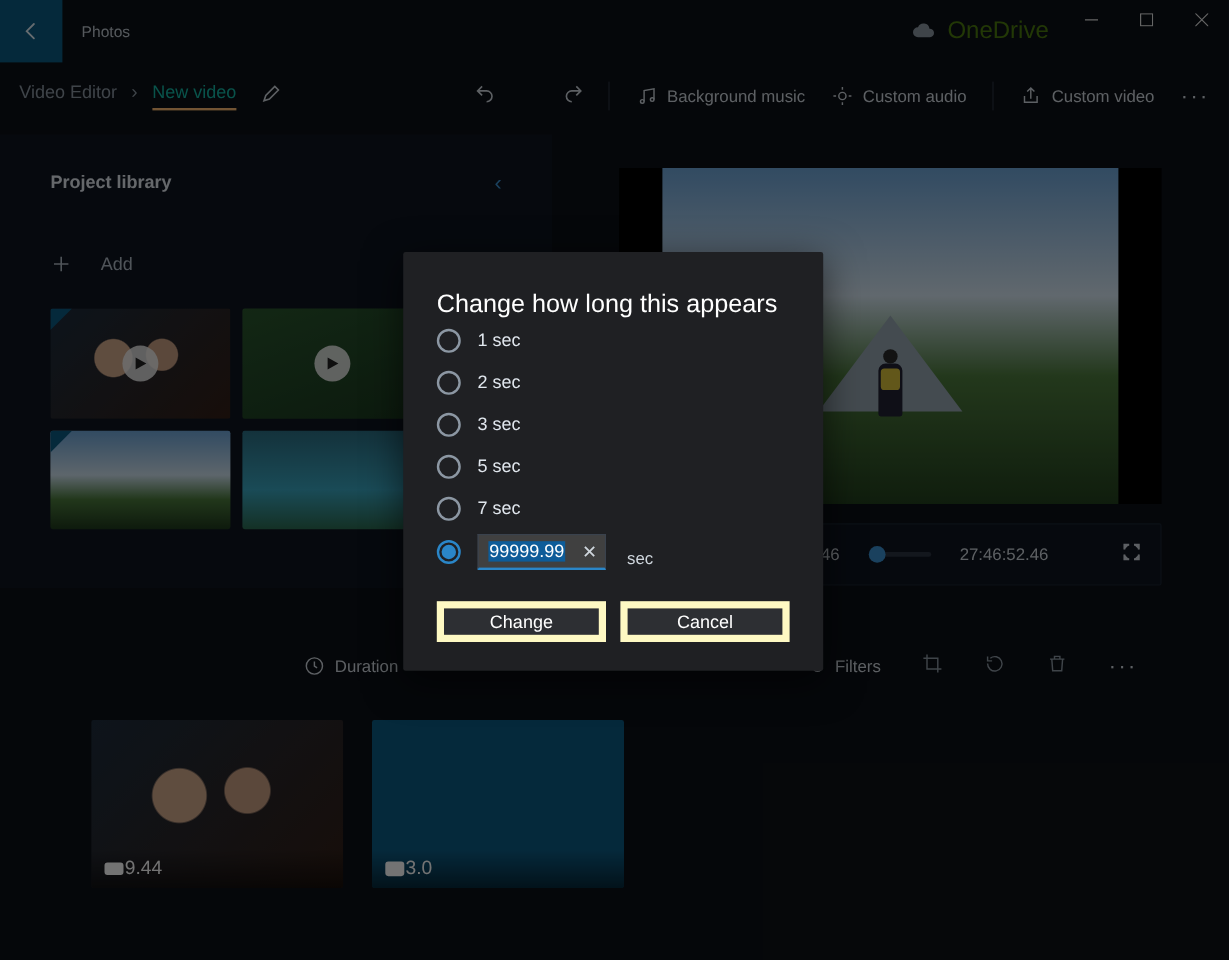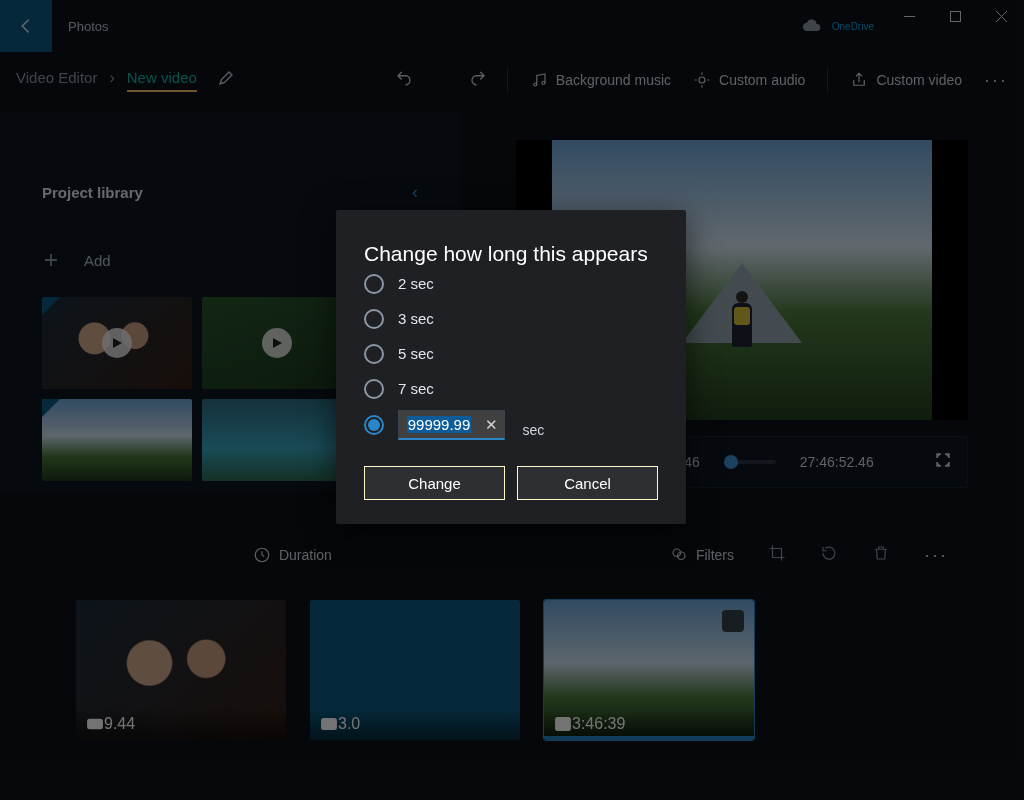--- a/index.html
+++ b/index.html
@@ -9,21 +9,21 @@
 
   
   .bg-layer { position: absolute; inset:0; }
   .scrim { position:absolute; inset:0; background: rgba(0,0,0,0.55); pointer-events:none; }
 
   
   .titlebar { position:absolute; top:0; left:0; right:0; height:52px; display:flex; align-items:center; }
   .back-btn { width:52px; height:52px; background:#0d5c84; display:flex; align-items:center; justify-content:center; }
   .back-btn svg { width:18px; height:18px; stroke:#e0eef7; }
   .app-title { margin-left:16px; font-size:13px; color:#bcc4cd; }
-  .onedrive { position:absolute; right:150px; top:0; height:52px; display:flex; align-items:center; gap:10px; color:#0ea5e9; font-size:10px; }
+  .onedrive { position:absolute; right:150px; top:0; height:52px; display:flex; align-items:center; gap:10px; color:#4d7c0f; font-size:20px; }
   .onedrive svg { width:20px; height:20px; fill:#8c97a3; }
   .winctrl { position:absolute; top:0; right:0; display:flex; }
   .winctrl div { width:46px; height:32px; display:flex; align-items:center; justify-content:center; }
   .winctrl svg { width:11px; height:11px; stroke:#e0e0e0; fill:none; }
 
   
   .toolbar { position:absolute; top:52px; left:0; right:0; height:56px; display:flex; align-items:center; padding:0 16px; }
   .breadcrumb { display:flex; align-items:flex-start; gap:12px; }
   .crumb-root { color:#8c97a3; font-size:15px; }
   .crumb-sep { color:#8c97a3; }
@@ -31,21 +31,21 @@
   .rename-icon { margin-left:20px; }
   .undo-redo { margin-left:160px; display:flex; gap:56px; }
   .toolbar-actions { position:absolute; right:16px; top:0; height:56px; display:flex; align-items:center; gap:22px; }
   .toolbar-actions .sep { width:1px; height:24px; background:#2a3340; }
   .t-action { display:flex; align-items:center; gap:8px; font-size:14px; color:#cfd6dd; }
   .t-action svg, .rename-icon svg, .undo-redo svg { width:18px; height:18px; stroke:#cfd6dd; fill:none; }
   .more { font-size:18px; letter-spacing:2px; color:#cfd6dd; }
 
   
   .library { position:absolute; left:0; top:112px; width:460px; height:378px; background:#0f1620; padding:30px 42px; }
-  .lib-head { display:flex; align-items:center; justify-content:space-between;margin-top:40px; }
+  .lib-head { display:flex; align-items:center; justify-content:space-between; }
   .lib-title { font-size:15px; font-weight:600; color:#e0e6ed; }
   .chev { color:#3a90d0; font-size:18px; }
   .add-row { margin-top:48px; display:flex; align-items:center; gap:24px; color:#b0bac5; font-size:15px; }
   .add-row svg { width:18px; height:18px; stroke:#b0bac5; }
   .thumbs { margin-top:28px; display:flex; flex-wrap:wrap; gap:10px; }
   .thumb { width:150px; height:92px; border-radius:2px; position:relative; background:#263445; overflow:hidden;}
   .thumb.small { width:150px; height:82px; }
   .thumb .play { position:absolute; inset:0; display:flex; align-items:center; justify-content:center; }
   .thumb .play div { width:30px; height:30px; border-radius:50%; background:rgba(245,245,245,0.85); display:flex; align-items:center; justify-content:center; }
   .thumb .play svg { width:12px; height:12px; fill:#222; }
@@ -96,21 +96,21 @@
   .radio { width:20px; height:20px; border:2px solid #8c97a3; border-radius:50%; display:flex; align-items:center; justify-content:center; }
   .radio.on { border:2px solid #2a86c8; }
   .radio.on::after { content:""; width:12px; height:12px; border-radius:50%; background:#2a86c8; }
   .radio-label { font-size:15px; color:#e0e6ed; }
   .custom-row { display:flex; align-items:center; gap:14px; margin-top:4px; }
   .custom-field { display:flex; align-items:center; height:30px; border:1px solid #3a424d; border-bottom:2px solid #2a86c8; background:#404040; padding:0 2px 0 8px; }
   .custom-field input { width:64px; background:#0d5c99; color:#fff; border:none; outline:none; font-size:15px; text-align:center; }
   .custom-field .x { margin-left:10px; color:#cfd6dd; font-size:15px; padding:0 4px; }
   .unit { font-size:14px; color:#cfd6dd; margin-left:4px; align-self:flex-end; padding-bottom:2px;}
   .modal-btns { display:flex; gap:12px; margin-top:26px; }
-  .modal-btns button { flex:1; height:34px; background:#2d2f33; border:1px solid #fef9c3; color:#fff; font-size:15px; cursor:pointer; }
+  .modal-btns button { flex:1; height:34px; background:#2d2f33; border:6px solid #fef9c3; color:#fff; font-size:15px; cursor:pointer; }
 </style>
 </head>
 <body>
 
 <div class="app">
   <div class="bg-layer">
 
     <div class="titlebar">
       <div class="back-btn">
         <svg viewBox="0 0 24 24" stroke-width="2" stroke-linecap="round" fill="none">
@@ -296,38 +296,31 @@
       </div>
       <div class="clip solid-blue">
         <div class="bottom">
           <svg viewBox="0 0 20 20" fill="none" stroke-width="1.6">
               <rect x="2" y="4" width="16" height="12" rx="2"></rect>
               <path d="M5 9h6M5 12h4"></path>
             </svg>
           <span class="dur">3.0</span>
         </div>
       </div>
-      <div class="clip tn-c selected">
-        <div class="sq"></div>
-        <div class="bottom">
-          <svg viewBox="0 0 20 20" fill="none" stroke-width="1.6">
-              <rect x="2" y="3" width="16" height="14" rx="2"></rect>
-              <circle cx="8" cy="8" r="1.5"></circle>
-              <path d="M3 15l5-5 9 7"></path>
-            </svg>
-          <span class="dur">3:46:39</span>
-        </div>
-      </div>
     </div>
 
   </div>
   <div class="scrim"></div>
 
   <div class="modal">
     <h2>Change how long this appears</h2>
+    <div class="radio-row">
+        <div class="radio"></div>
+        <span class="radio-label">1 sec</span>
+      </div>
     <div class="radio-row">
         <div class="radio"></div>
         <span class="radio-label">2 sec</span>
       </div>
     <div class="radio-row">
         <div class="radio"></div>
         <span class="radio-label">3 sec</span>
       </div>
     <div class="radio-row">
         <div class="radio"></div>

